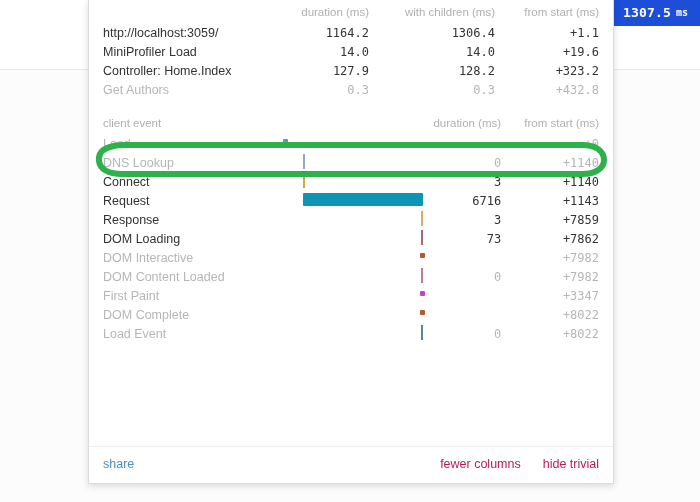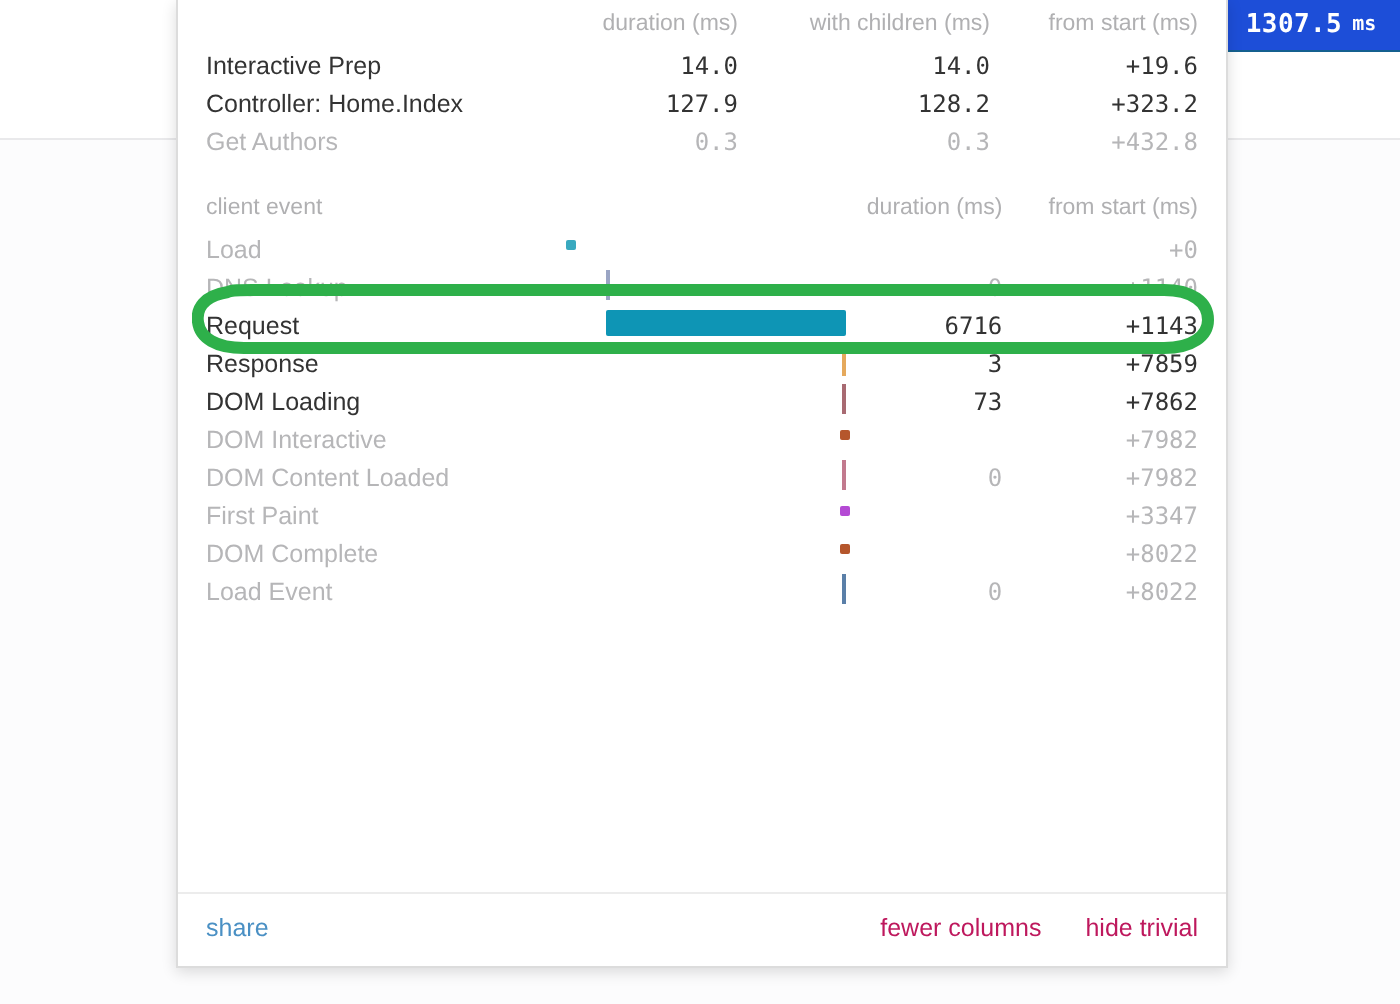--- a/index.html
+++ b/index.html
@@ -144,21 +144,27 @@
         <thead>
           <tr>
             <th class="lbl"></th>
             <th style="width:86px">duration (ms)</th>
             <th style="width:126px">with children (ms)</th>
             <th style="width:104px">from start (ms)</th>
           </tr>
         </thead>
         <tbody id="server-body">
             <tr>
-              <td class="name ind1">Interactive Prep</td>
+              <td class="name">http://localhost:3059/</td>
+              <td class="num">1164.2</td>
+              <td class="num">1306.4</td>
+              <td class="num">+1.1</td>
+            </tr>
+            <tr>
+              <td class="name ind1">MiniProfiler Load</td>
               <td class="num">14.0</td>
               <td class="num">14.0</td>
               <td class="num">+19.6</td>
             </tr>
             <tr>
               <td class="name ind1">Controller: Home.Index</td>
               <td class="num">127.9</td>
               <td class="num">128.2</td>
               <td class="num">+323.2</td>
             </tr>
@@ -199,20 +205,30 @@
               <td class="name ce-name">DNS Lookup</td>
               <td class="ce-bar">
                 <div class="barwrap">
                   <div class="tick" style="left: 52px; width: 2px; background: rgb(154, 165, 196);"></div>
                 </div>
               </td>
               <td class="num ce-dur">0</td>
               <td class="num ce-start">+1140</td>
             </tr>
             <tr>
+              <td class="name ce-name">Connect</td>
+              <td class="ce-bar">
+                <div class="barwrap">
+                  <div class="tick" style="left: 52px; width: 2px; background: rgb(207, 164, 74);"></div>
+                </div>
+              </td>
+              <td class="num ce-dur">3</td>
+              <td class="num ce-start">+1140</td>
+            </tr>
+            <tr>
               <td class="name ce-name">Request</td>
               <td class="ce-bar">
                 <div class="barwrap">
                   <div class="bar" style="left: 52px; width: 120px; background: rgb(14, 149, 181);"></div>
                 </div>
               </td>
               <td class="num ce-dur">6716</td>
               <td class="num ce-start">+1143</td>
             </tr>
             <tr>

